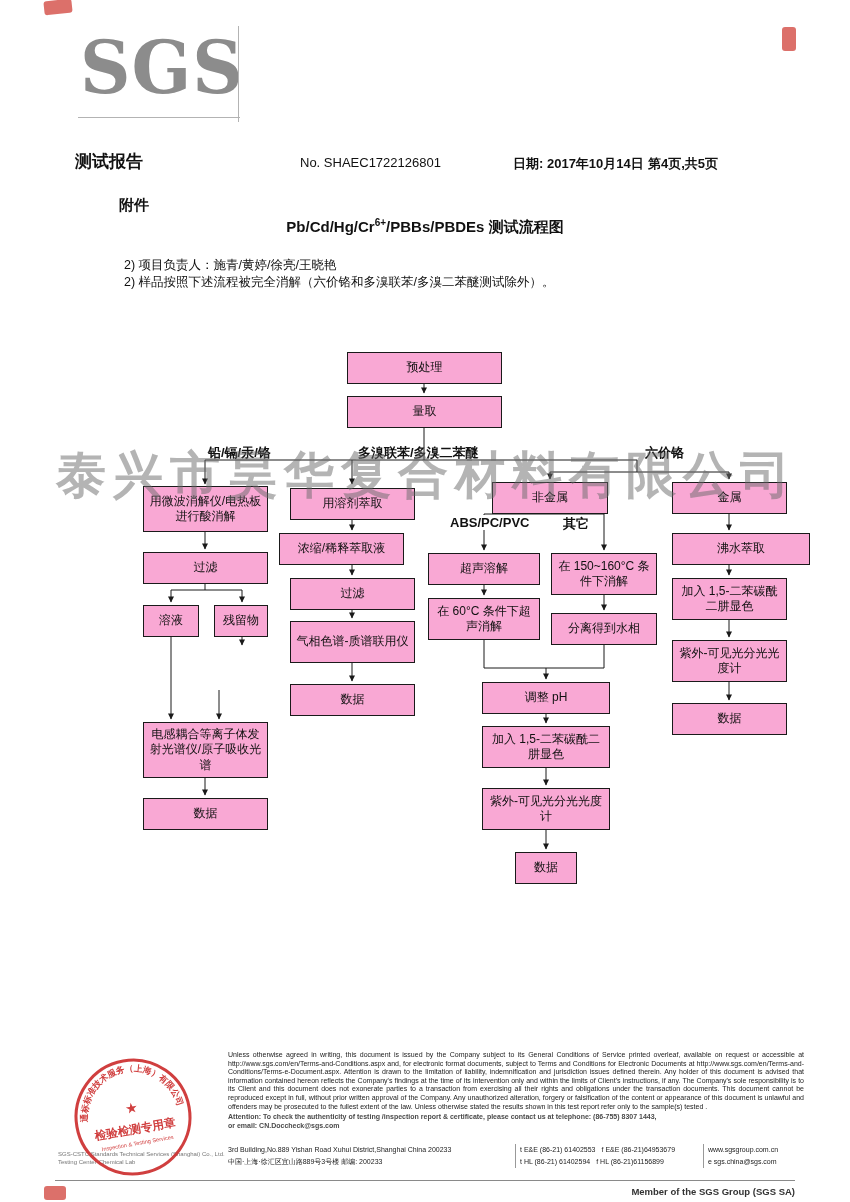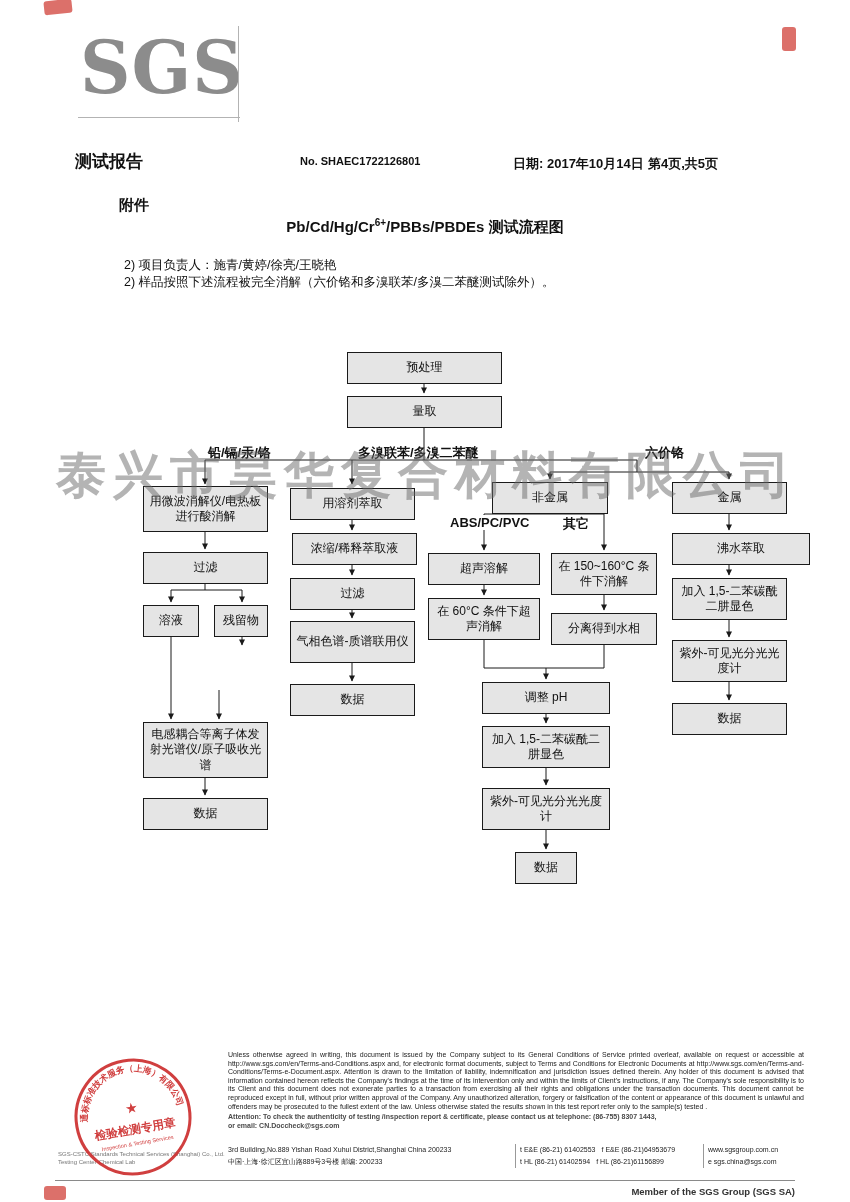--- a/index.html
+++ b/index.html
@@ -13,39 +13,39 @@
   
   .sgs-logo { position:absolute; left:80px; top:26px; font-family:"DejaVu Serif","Liberation Serif",serif;
     font-weight:bold; font-size:70px; letter-spacing:1px; color:#8c8c8c; transform:scaleY(1.05); }
   .logo-hline { position:absolute; left:78px; top:117px; width:162px; height:1px; background:#b3b3b3; }
   .logo-vline { position:absolute; left:238px; top:26px; width:1px; height:96px; background:#b3b3b3; }
 
   .redmark { position:absolute; background:#d04038; opacity:.75; border-radius:3px; }
 
   
   .hdr-title { position:absolute; left:75px; top:150px; font-size:17px; font-weight:bold; }
-  .hdr-no   { position:absolute; left:300px; top:155px; font-size:11px; font-weight:700; }
+  .hdr-no   { position:absolute; left:300px; top:155px; font-size:13px; font-weight:400; }
   .hdr-date { position:absolute; left:513px; top:155px; font-size:13px; font-weight:600; }
   .hdr-page { position:absolute; left:648px; top:155px; font-size:13px; font-weight:600; }
 
   .attach { position:absolute; left:119px; top:196px; font-size:15px; font-weight:bold; }
   .flow-title { position:absolute; left:0; top:217px; width:100%; text-align:center; font-size:15px; font-weight:bold; }
   .flow-title sup { font-size:10px; }
 
   .notes { position:absolute; left:124px; top:257px; font-size:12.5px; line-height:17px; }
 
   
   .watermark { position:absolute; left:56px; top:442px; width:760px; white-space:nowrap;
     font-size:50px; font-weight:bold; letter-spacing:7px; color:rgba(105,105,105,.5);
     z-index:5; pointer-events:none; }
 
   
   svg.conn { position:absolute; left:0; top:0; z-index:1; }
   .c { stroke:#1a1a1a; stroke-width:1; fill:none; }
-  .node { position:absolute; border:1px solid #1a1a1a; background:#e5e5e5; z-index:2;
+  .node { position:absolute; border:1px solid #1a1a1a; background:#f9a8d4; z-index:2;
     display:flex; align-items:center; justify-content:center; text-align:center;
     font-size:12px; line-height:1.28; padding:15px 4px; }
   .node.alkali { text-align:left; justify-content:flex-start; padding-left:8px; }
   .flabel { position:absolute; z-index:3; font-size:13px; font-weight:bold; white-space:nowrap; }
   .flabel.wbg { background:#fff; padding:0 3px; }
 
   
   .stamp { position:absolute; left:72px; top:1056px; z-index:6; transform:rotate(-10deg); opacity:.9; }
   .company-lines { position:absolute; left:58px; top:1150px; width:185px; font-size:6px; line-height:8px; color:#777; z-index:4; }
   .disclaimer { position:absolute; left:228px; top:1051px; width:576px; font-size:7px; line-height:8.6px; text-align:justify; color:#222; }
@@ -142,21 +142,21 @@
   <div class="flabel" style="left:645px;top:444px">六价铬</div>
 
   <div class="node" style="left:143px;top:486px;width:125px;height:46px">用微波消解仪/电热板进行酸消解</div>
   <div class="node" style="left:143px;top:552px;width:125px;height:26px">过滤</div>
   <div class="node" style="left:143px;top:605px;width:56px;height:26px">溶液</div>
   <div class="node" style="left:214px;top:605px;width:54px;height:26px">残留物</div>
   <div class="node" style="left:143px;top:722px;width:125px;height:56px">电感耦合等离子体发射光谱仪/原子吸收光谱</div>
   <div class="node" style="left:143px;top:798px;width:125px;height:26px">数据</div>
 
   <div class="node" style="left:290px;top:488px;width:125px;height:26px">用溶剂萃取</div>
-  <div class="node" style="left:292px;top:533px;width:125px;height:26px">浓缩/稀释萃取液</div>
+  <div class="node" style="left:279px;top:533px;width:125px;height:26px">浓缩/稀释萃取液</div>
   <div class="node" style="left:290px;top:578px;width:125px;height:26px">过滤</div>
   <div class="node" style="left:290px;top:621px;width:125px;height:42px">气相色谱-质谱联用仪</div>
   <div class="node" style="left:290px;top:684px;width:125px;height:26px">数据</div>
 
   <div class="node" style="left:492px;top:482px;width:116px;height:26px">非金属</div>
   <div class="node" style="left:672px;top:482px;width:115px;height:26px">金属</div>
 
   <div class="flabel wbg" style="left:447px;top:515px">ABS/PC/PVC</div>
   <div class="flabel wbg" style="left:560px;top:515px">其它</div>
 

